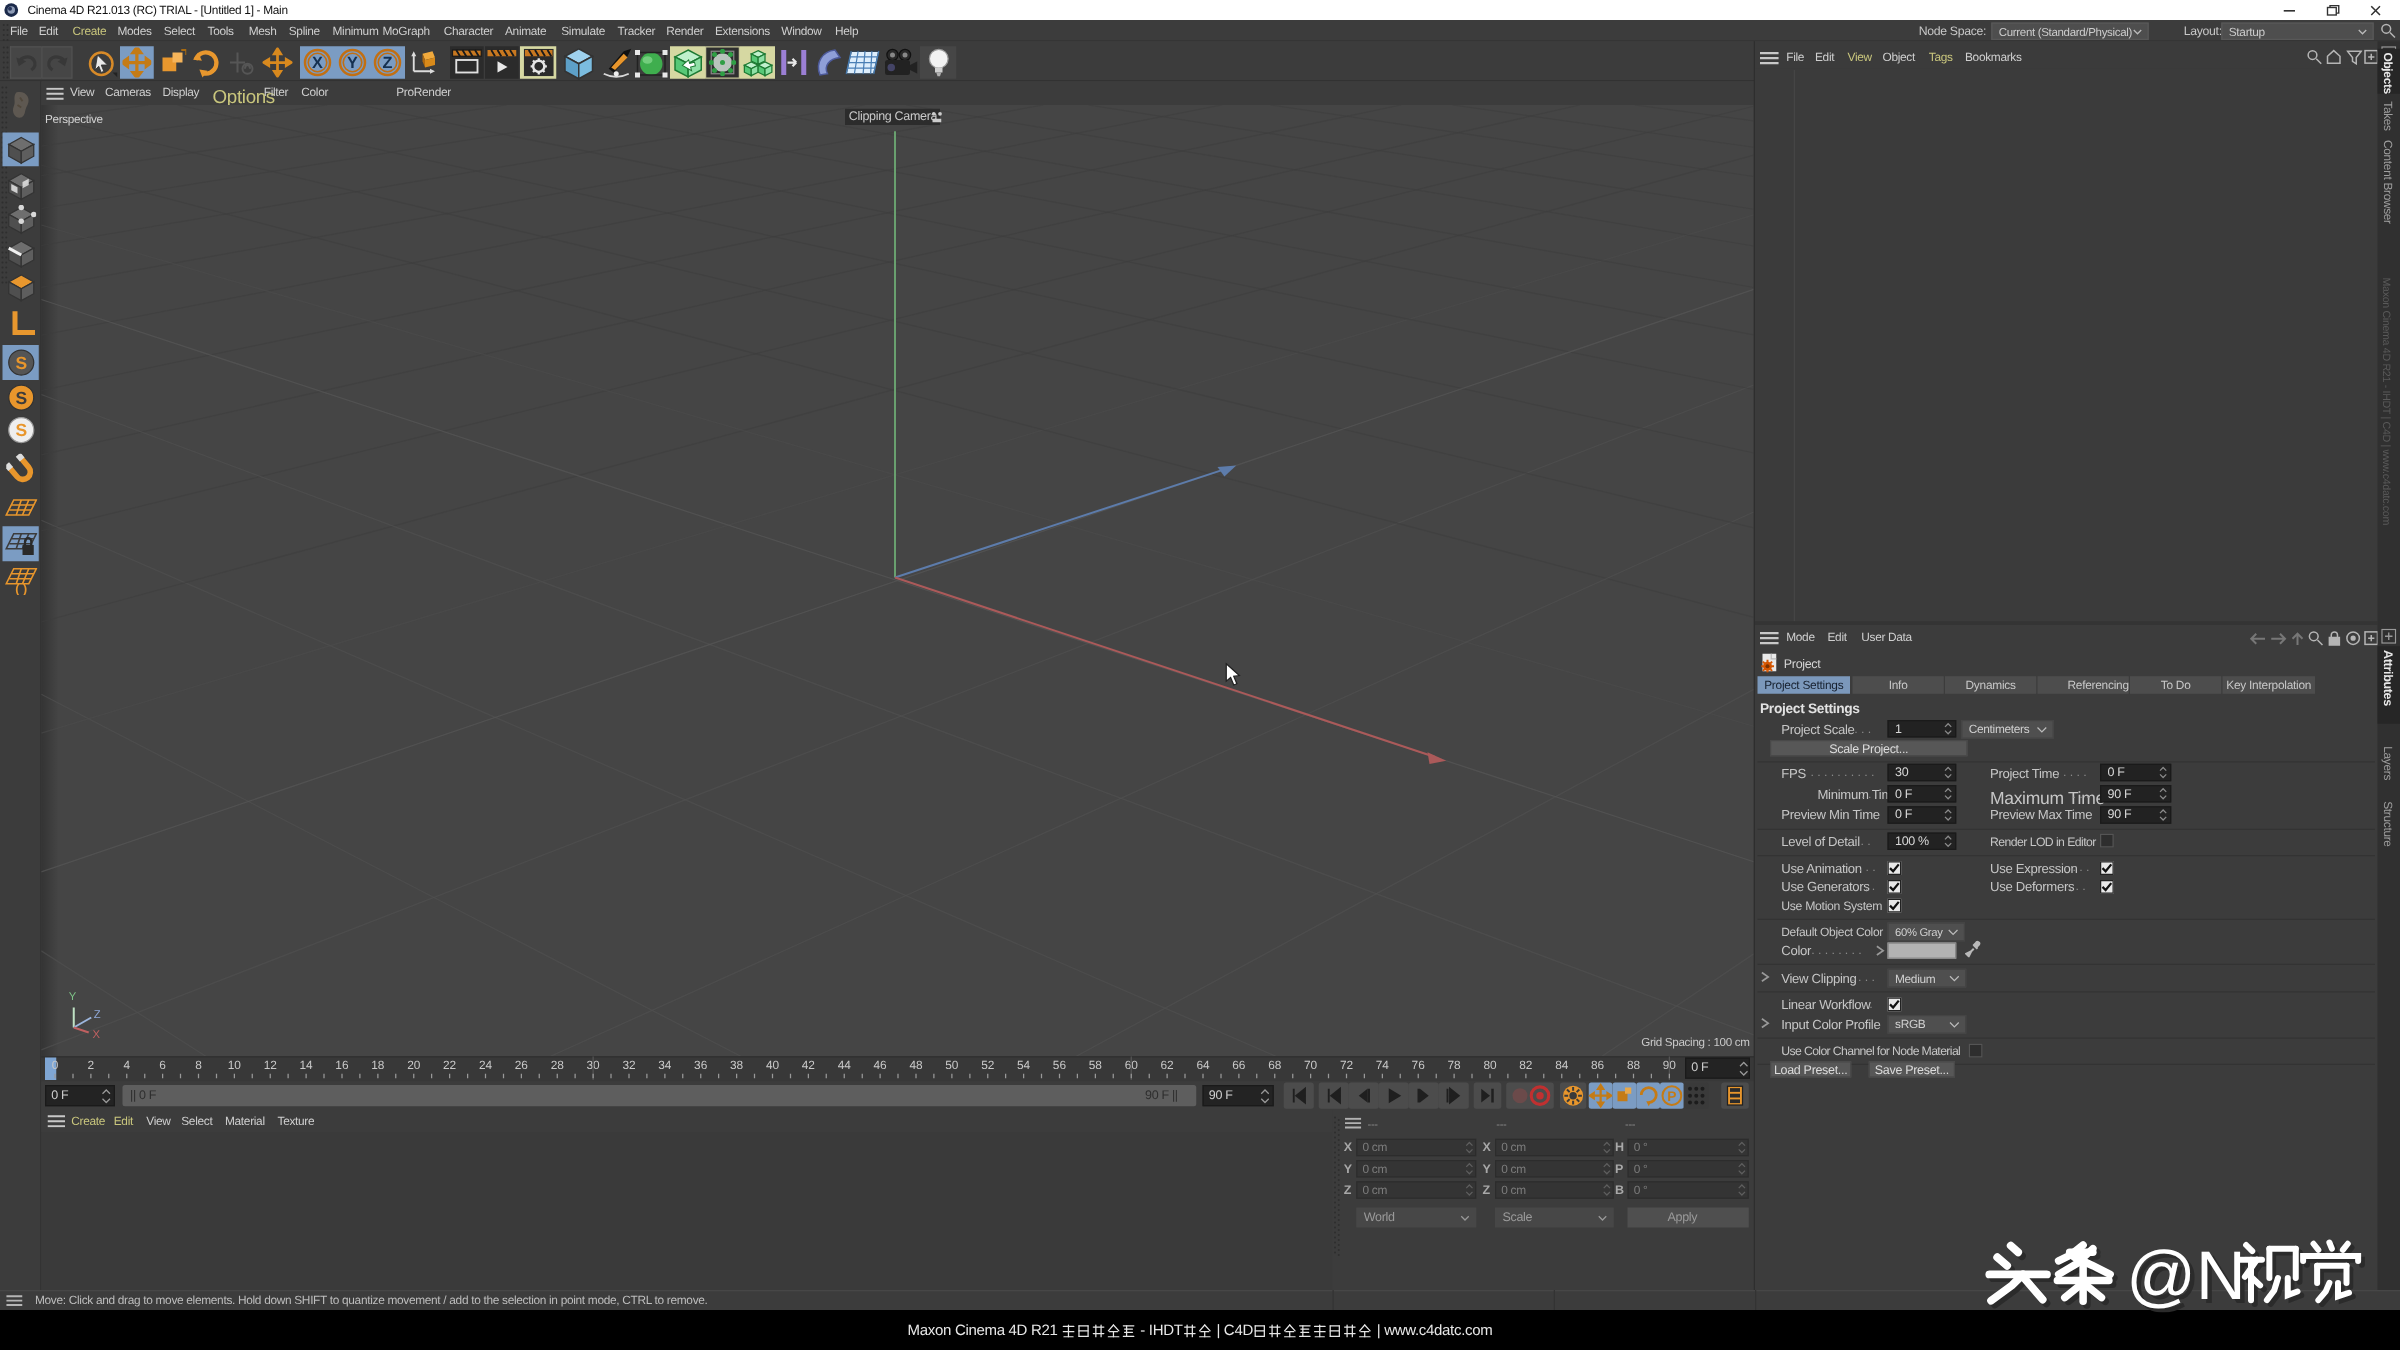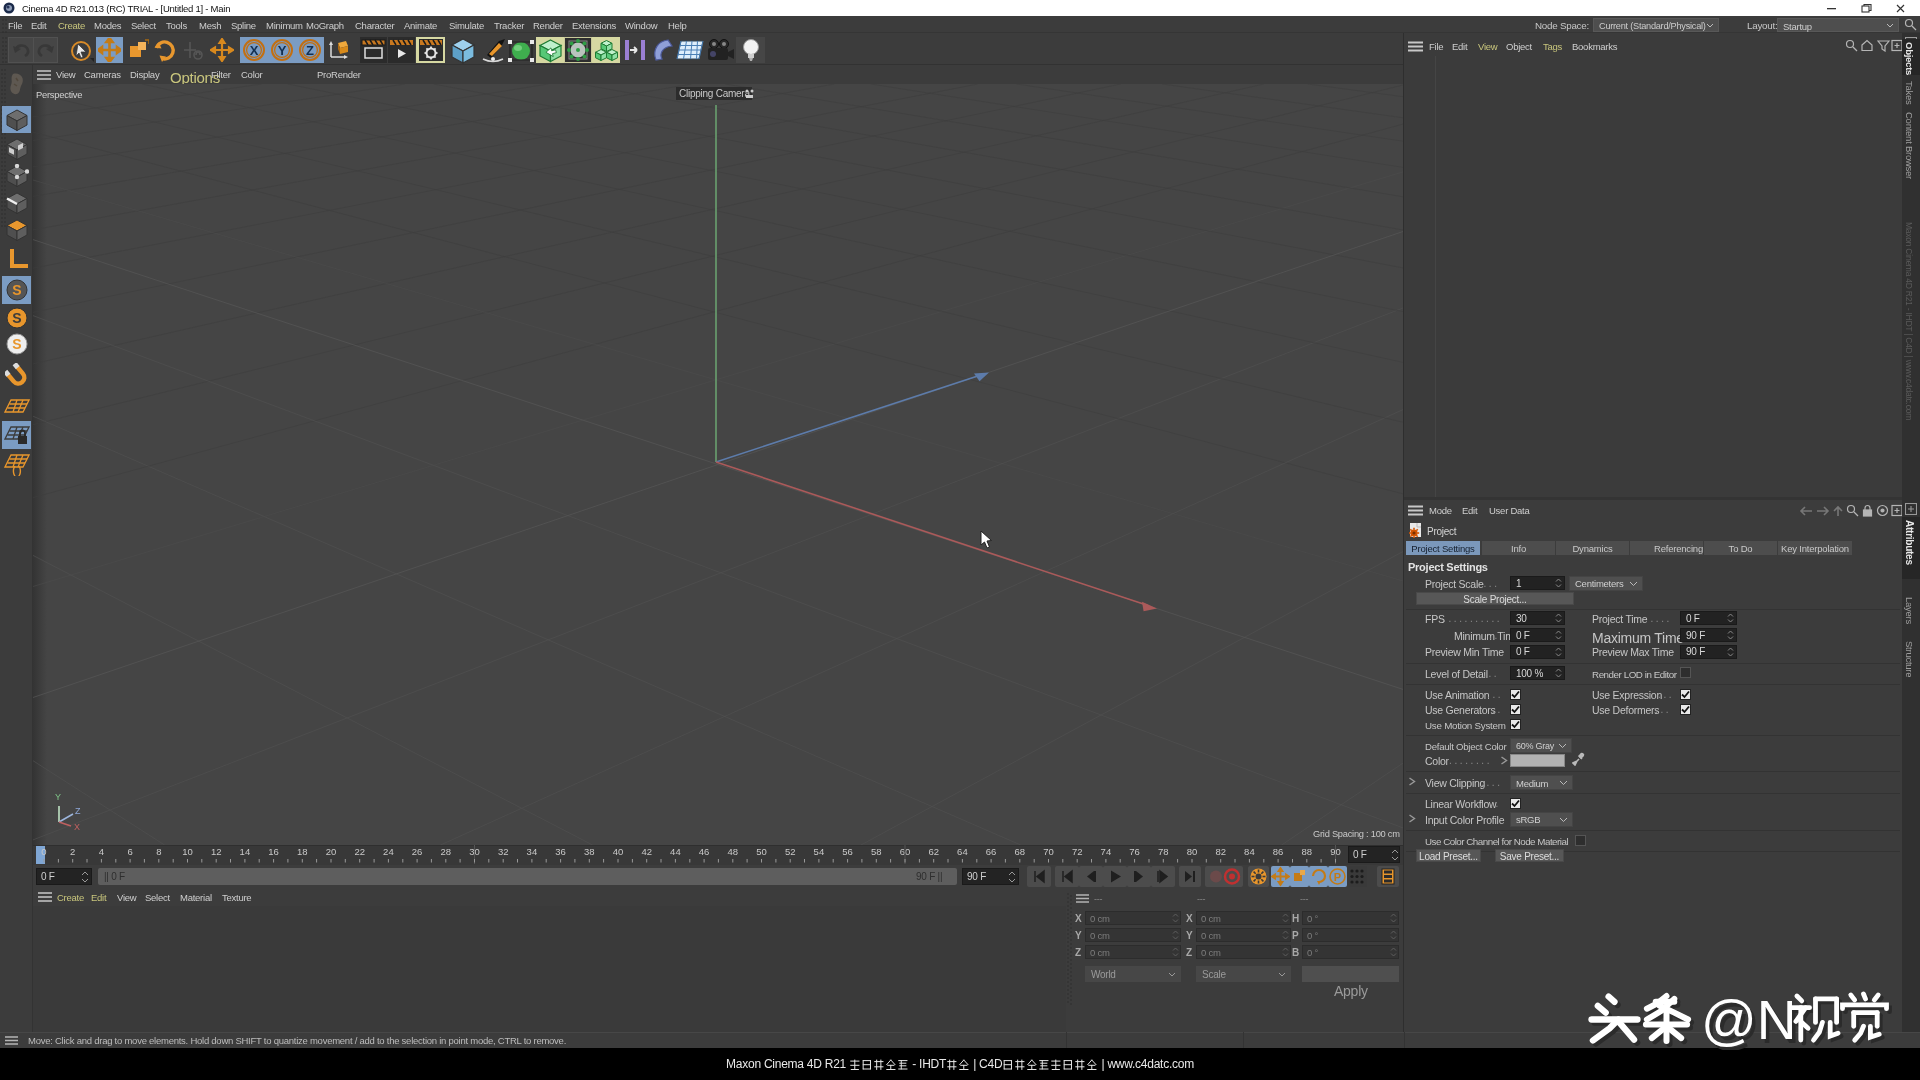--- a/index.html
+++ b/index.html
@@ -914,21 +914,21 @@
 <div class="t" style="left:1091px;top:968.5px;font-size:10px;color:#9a9a9a;font-weight:normal;">World</div>
 <svg class="abs" style="left:1168px;top:972px" width="8" height="5">
     <path d="M1 1 L4 4 L7 1" stroke="#999" fill="none"></path>
   </svg>
 <div class="abs" style="left:1196px;top:966px;width:95px;height:16px;background:#474747;"></div>
 <div class="t" style="left:1202px;top:968.5px;font-size:10px;color:#9a9a9a;font-weight:normal;">Scale</div>
 <svg class="abs" style="left:1278px;top:972px" width="8" height="5">
     <path d="M1 1 L4 4 L7 1" stroke="#999" fill="none"></path>
   </svg>
 <div class="abs" style="left:1302px;top:966px;width:97px;height:16px;background:#4f4f4f;"></div>
-<div class="t" style="left:1334px;top:968.5px;font-size:14px;color:#9a9a9a;font-weight:normal;margin-top:14px;">Apply</div>
+<div class="t" style="left:1334px;top:968.5px;font-size:10px;color:#9a9a9a;font-weight:normal;">Apply</div>
 <div class="abs" style="left:1403px;top:33px;width:1px;height:999px;background:#2e2e2e;"></div>
 <div class="abs" style="left:1404px;top:33px;width:498px;height:467px;background:#3b3b3b;"></div>
 <svg class="abs" style="left:1408px;top:41px" width="15" height="11">
     <path d="M0 1.5 H15 M0 5.5 H15 M0 9.5 H15" stroke="#c8c8c8" stroke-width="1.8"></path>
   </svg>
 <div class="t" style="left:1429px;top:41px;font-size:9.5px;color:#cfcfcf;font-weight:normal;">File</div>
 <div class="t" style="left:1452px;top:41px;font-size:9.5px;color:#cfcfcf;font-weight:normal;">Edit</div>
 <div class="t" style="left:1478px;top:41px;font-size:9.5px;color:#c9c67d;font-weight:normal;">View</div>
 <div class="t" style="left:1506px;top:41px;font-size:9.5px;color:#cfcfcf;font-weight:normal;">Object</div>
 <div class="t" style="left:1543px;top:41px;font-size:9.5px;color:#c9c67d;font-weight:normal;">Tags</div>

